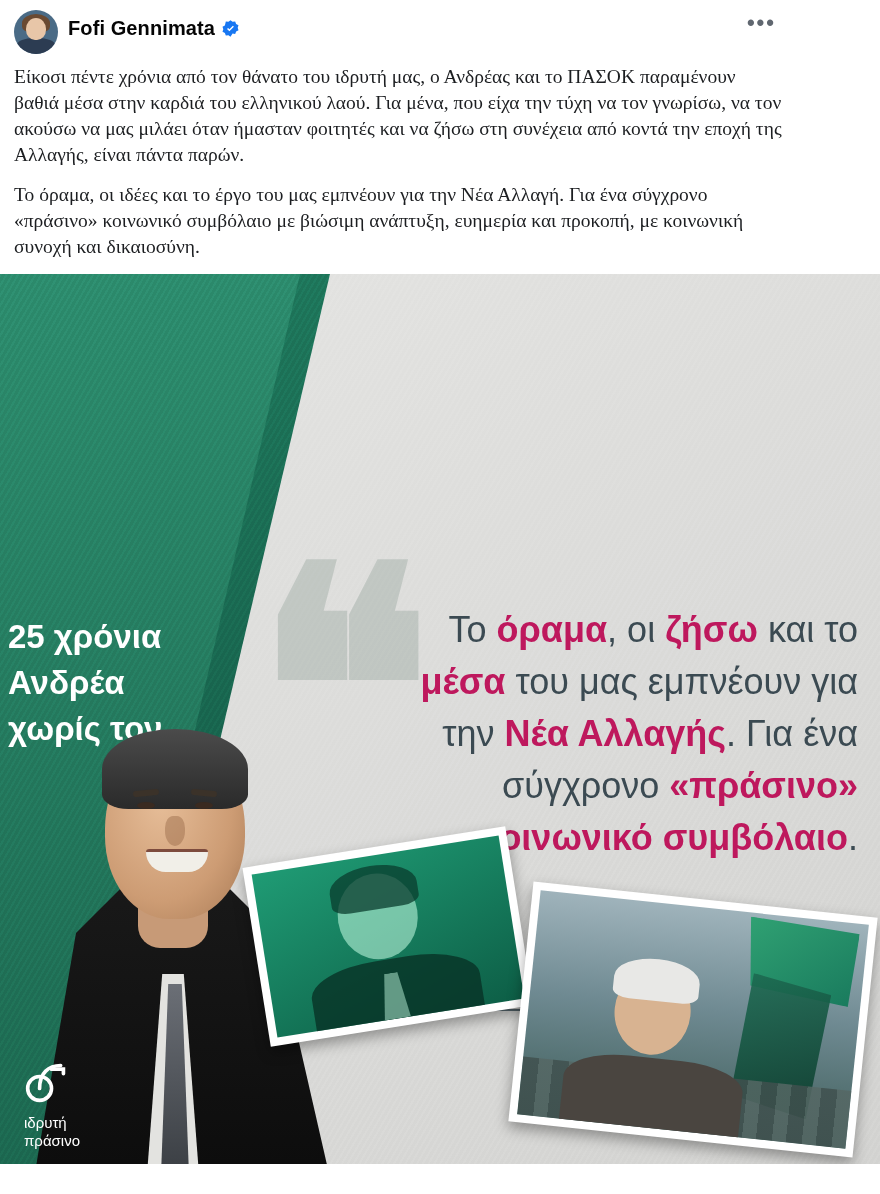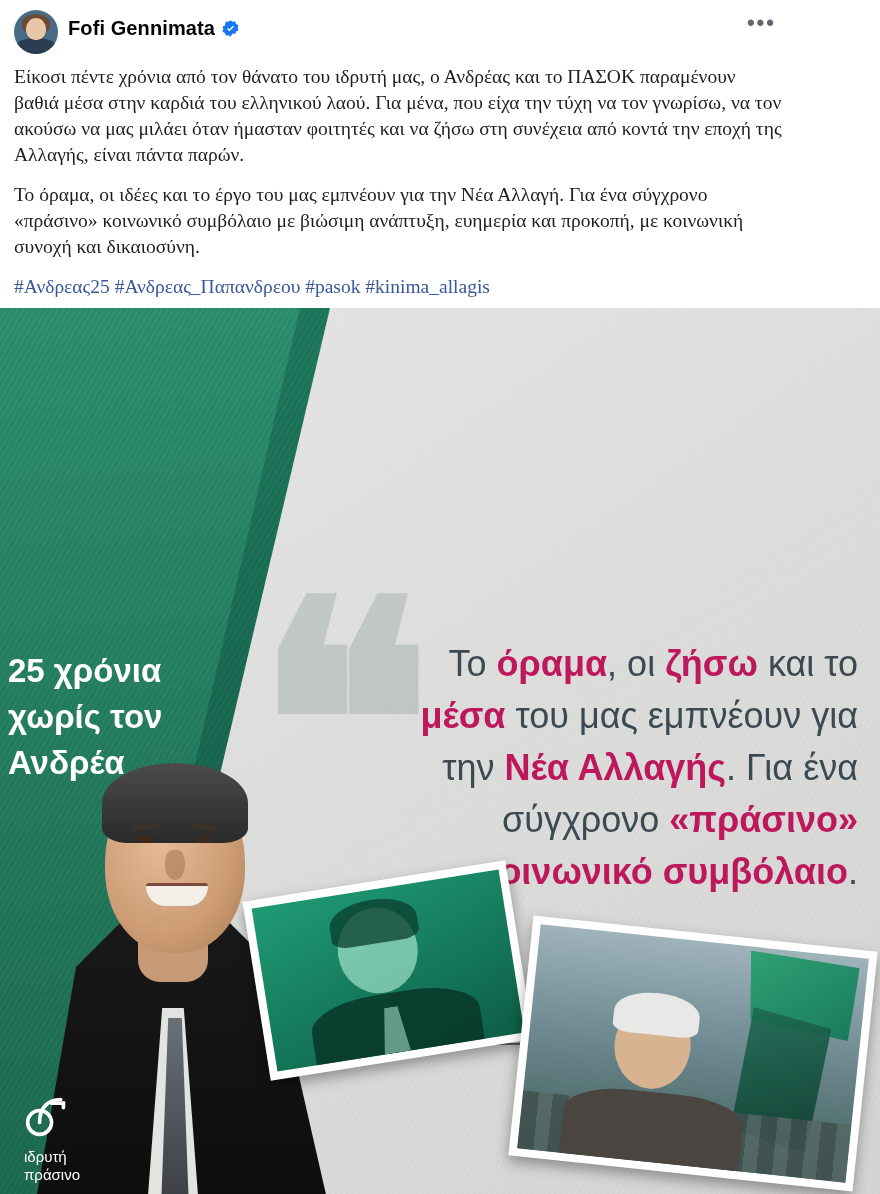--- a/index.html
+++ b/index.html
@@ -397,42 +397,33 @@
         </svg>
       </span>
     </div>
     <div class="more-btn">•••</div>
   </div>
 
   <div class="post-body">
     <p>Είκοσι πέντε χρόνια από τον θάνατο του ιδρυτή μας, ο Ανδρέας και το ΠΑΣΟΚ παραμένουν βαθιά μέσα στην καρδιά του ελληνικού λαού. Για μένα, που είχα την τύχη να τον γνωρίσω, να τον ακούσω να μας μιλάει όταν ήμασταν φοιτητές και να ζήσω στη συνέχεια από κοντά την εποχή της Αλλαγής, είναι πάντα παρών.</p>
     <p>Το όραμα, οι ιδέες και το έργο του μας εμπνέουν για την Νέα Αλλαγή. Για ένα σύγχρονο «πράσινο» κοινωνικό συμβόλαιο με βιώσιμη ανάπτυξη, ευημερία και προκοπή, με  κοινωνική συνοχή και δικαιοσύνη.</p>
   </div>
-  <div class="hashtags">
-    <span>#Ανδρεας25</span>
-    <span> </span>
-    <span>#Ανδρεας_Παπανδρεου</span>
-    <span> </span>
-    <span>#pasok</span>
-    <span> </span>
-    <span>#kinima_allagis</span>
-  </div>
 
   <div class="post-image">
     <div class="bg-light"></div>
     <div class="bg-green"></div>
     <div class="bg-green-2"></div>
     <div class="texture"></div>
 
     <div class="quote-mark">❝</div>
 
     <div class="anniversary">
       <div>25 χρόνια</div>
+      <div>Ανδρέα</div>
       <div>χωρίς τον</div>
-      <div>Ανδρέα</div>
     </div>
 
     <div class="quote-text">Το <b>όραμα</b>, οι <b>ζήσω</b> και το <b>μέσα</b> του μας εμπνέουν για την <b>Νέα Αλλαγής</b>. Για ένα σύγχρονο <b>«πράσινο» κοινωνικό συμβόλαιο</b>.</div>
     <div class="quote-rule"></div>
     <div class="quote-author">ΦΩΦΗ ΓΕΝΝΗΜΑΤΑ</div>
 
     <div class="portrait-main">
       <div class="pm-suit"></div>
       <div class="pm-shirt"></div>
       <div class="pm-tie"></div>

